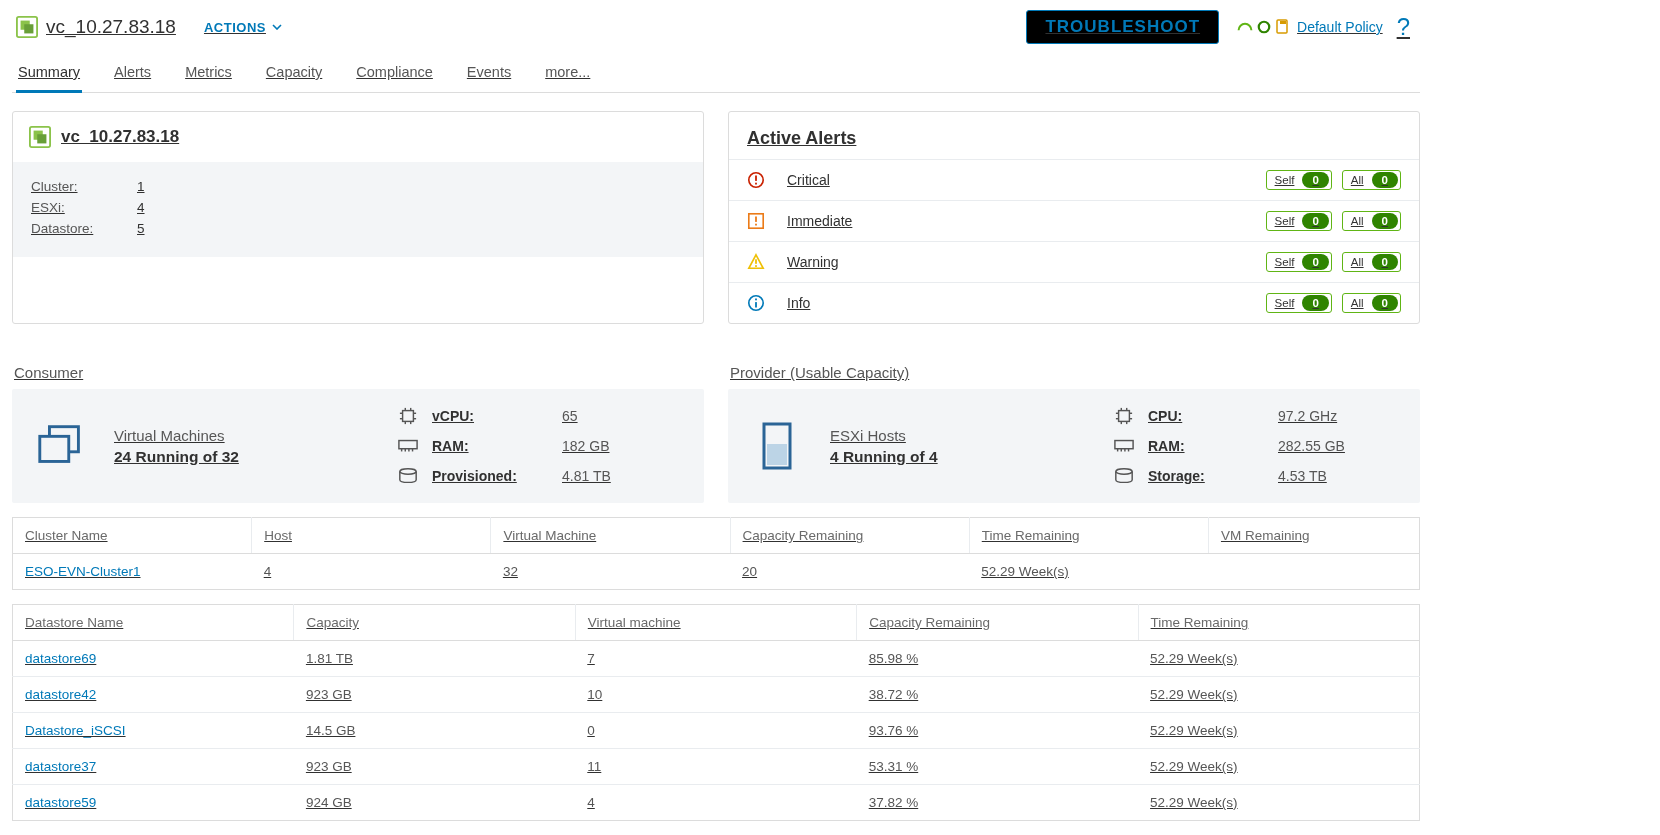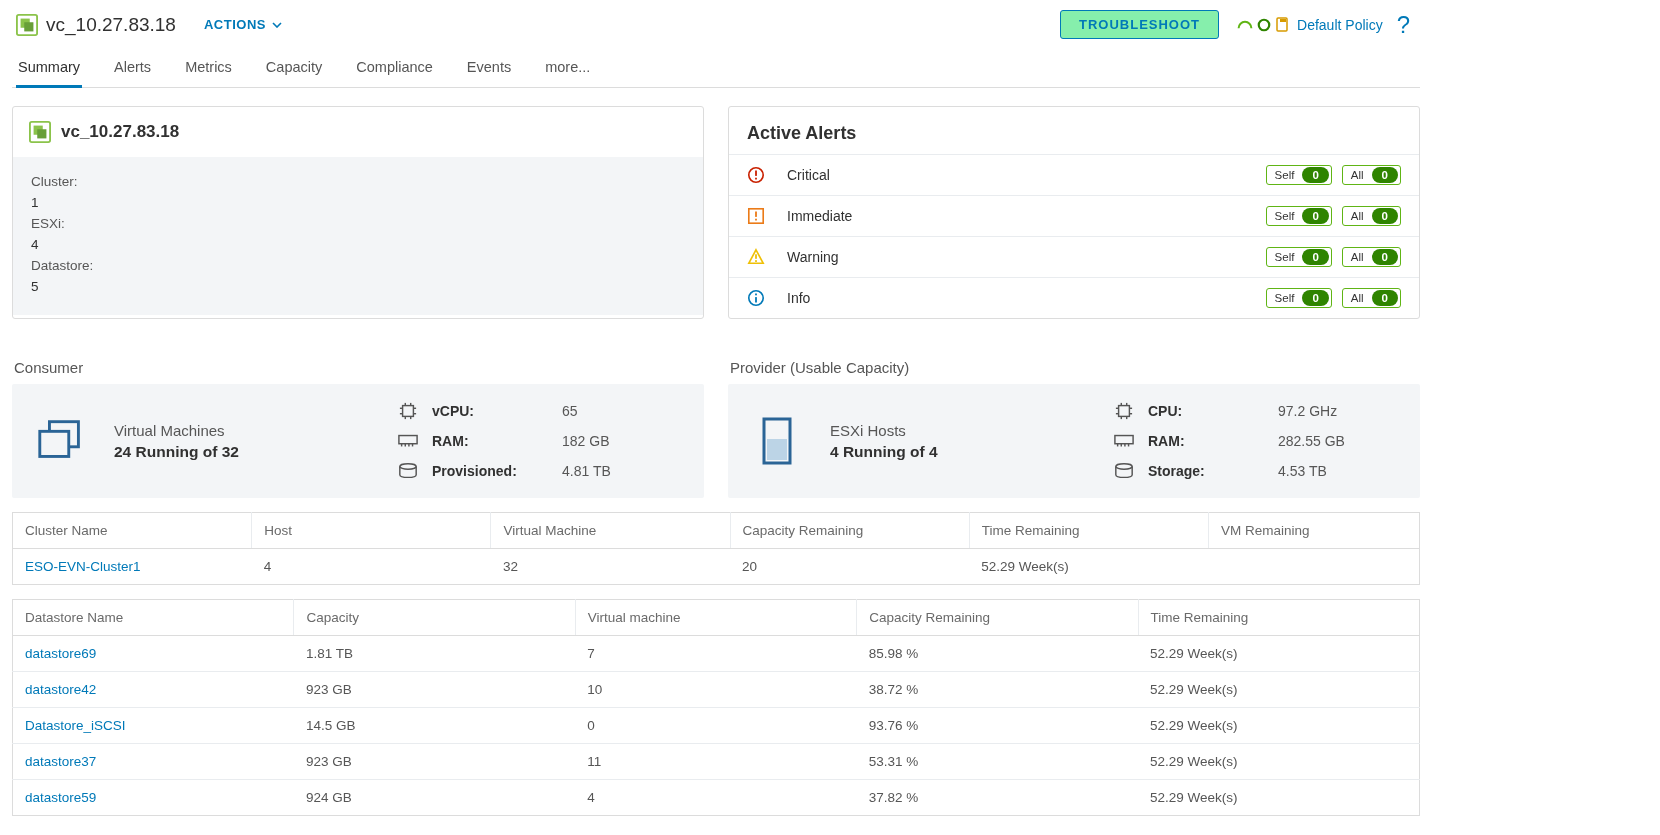--- a/index.html
+++ b/index.html
@@ -12,48 +12,48 @@
     --bg-gray: #f3f5f7;
     --green: #60b515;
     --green-dark: #2f8400;
     --red: #c92100;
     --orange: #eb7b18;
     --yellow: #efc006;
     --info-blue: #0079b8;
   }
   * { box-sizing: border-box; }
   html, body { margin: 0; padding: 0; font-family: "Segoe UI", Arial, sans-serif; font-size: 13.5px; color: var(--text-dark); background: #fff; }
-  .page { width: 1432px; padding: 0 12px 8px; }
+  .page { width: 1432px; padding: 0 12px 8px; text-decoration: underline; }
 
   
   .hdr { display: flex; align-items: center; padding: 10px 4px 2px; }
   .hdr-title { display: flex; align-items: center; gap: 8px; font-size: 19px; color: var(--text-dark); }
   .vc-icon { width: 22px; height: 22px; }
   .hdr-actions { margin-left: 28px; color: var(--blue); font-size: 13px; letter-spacing: .5px; font-weight: 600; display: flex; align-items: center; gap: 6px; cursor: pointer; }
   .chev { display:inline-block; }
   .hdr-spacer { flex: 1; }
-  .btn-outline { border: 1px solid var(--blue); color: var(--blue); padding: 6px 18px; letter-spacing: 1px; font-weight: 600; font-size: 13px; background: #86efac; border-radius: 3px; cursor: pointer; margin-left: 47px; }
+  .btn-outline { border: 1px solid var(--blue); color: var(--blue); padding: 6px 18px; letter-spacing: 1px; font-weight: 600; font-size: 17px; background: #000000; border-radius: 3px; cursor: pointer; margin-left: 47px; }
   .hdr-right { display: flex; align-items: center; gap: 4px; margin-left: 18px; }
   .arc-icon { width: 16px; height: 10px; }
   .policy { display: flex; align-items: center; gap: 6px; color: var(--blue); cursor: pointer; font-size: 14px; }
   .help { color: var(--blue); font-size: 24px; font-weight: 400; cursor: pointer; margin-left: 4px; padding: 0 6px; }
 
   
   .tabs { display: flex; gap: 30px; border-bottom: 1px solid var(--border); padding: 0 4px; margin-top: 8px; }
   .tab { padding: 10px 2px 12px; font-size: 14.5px; color: var(--text-gray); cursor: pointer; position: relative; }
   .tab.active { color: var(--text-dark); }
   .tab.active::after { content: ""; position: absolute; left: 0; right: 0; bottom: -1px; height: 3px; background: var(--blue); }
 
   
   .row2 { display: flex; gap: 24px; margin-top: 18px; }
   .card { border: 1px solid var(--border); border-radius: 3px; background: #fff; }
   .card.half { flex: 1 1 0; min-width: 0; }
   .card-top { display: flex; align-items: center; gap: 10px; padding: 14px 16px; font-size: 17px; font-weight: 600; }
   .stats-body { background: var(--bg-gray); padding: 14px 18px 18px; }
-  .stat-line { display: flex; gap: 6px; font-size: 13.5px; color: var(--text-gray); padding: 3px 0; flex-direction: column; }
+  .stat-line { display: flex; gap: 6px; font-size: 13.5px; color: var(--text-gray); padding: 3px 0; }
   .stat-line .lbl { width: 100px; }
   .stat-line .val { color: var(--text-dark); }
 
   
   .alerts-title { padding: 16px 18px 10px; font-size: 18px; font-weight: 600; }
   .alert-row { display: flex; align-items: center; padding: 10px 18px; border-top: 1px solid var(--border-light); }
   .alert-icon { width: 18px; height: 18px; margin-right: 22px; flex: 0 0 auto; }
   .alert-label { flex: 1; font-size: 14px; color: var(--text-dark); }
   .pill-group { display: flex; gap: 10px; }
   .pill { display: inline-flex; align-items: center; border: 1px solid var(--green); border-radius: 3px; height: 20px; font-size: 11.5px; color: #333; overflow: hidden; cursor: pointer; }

